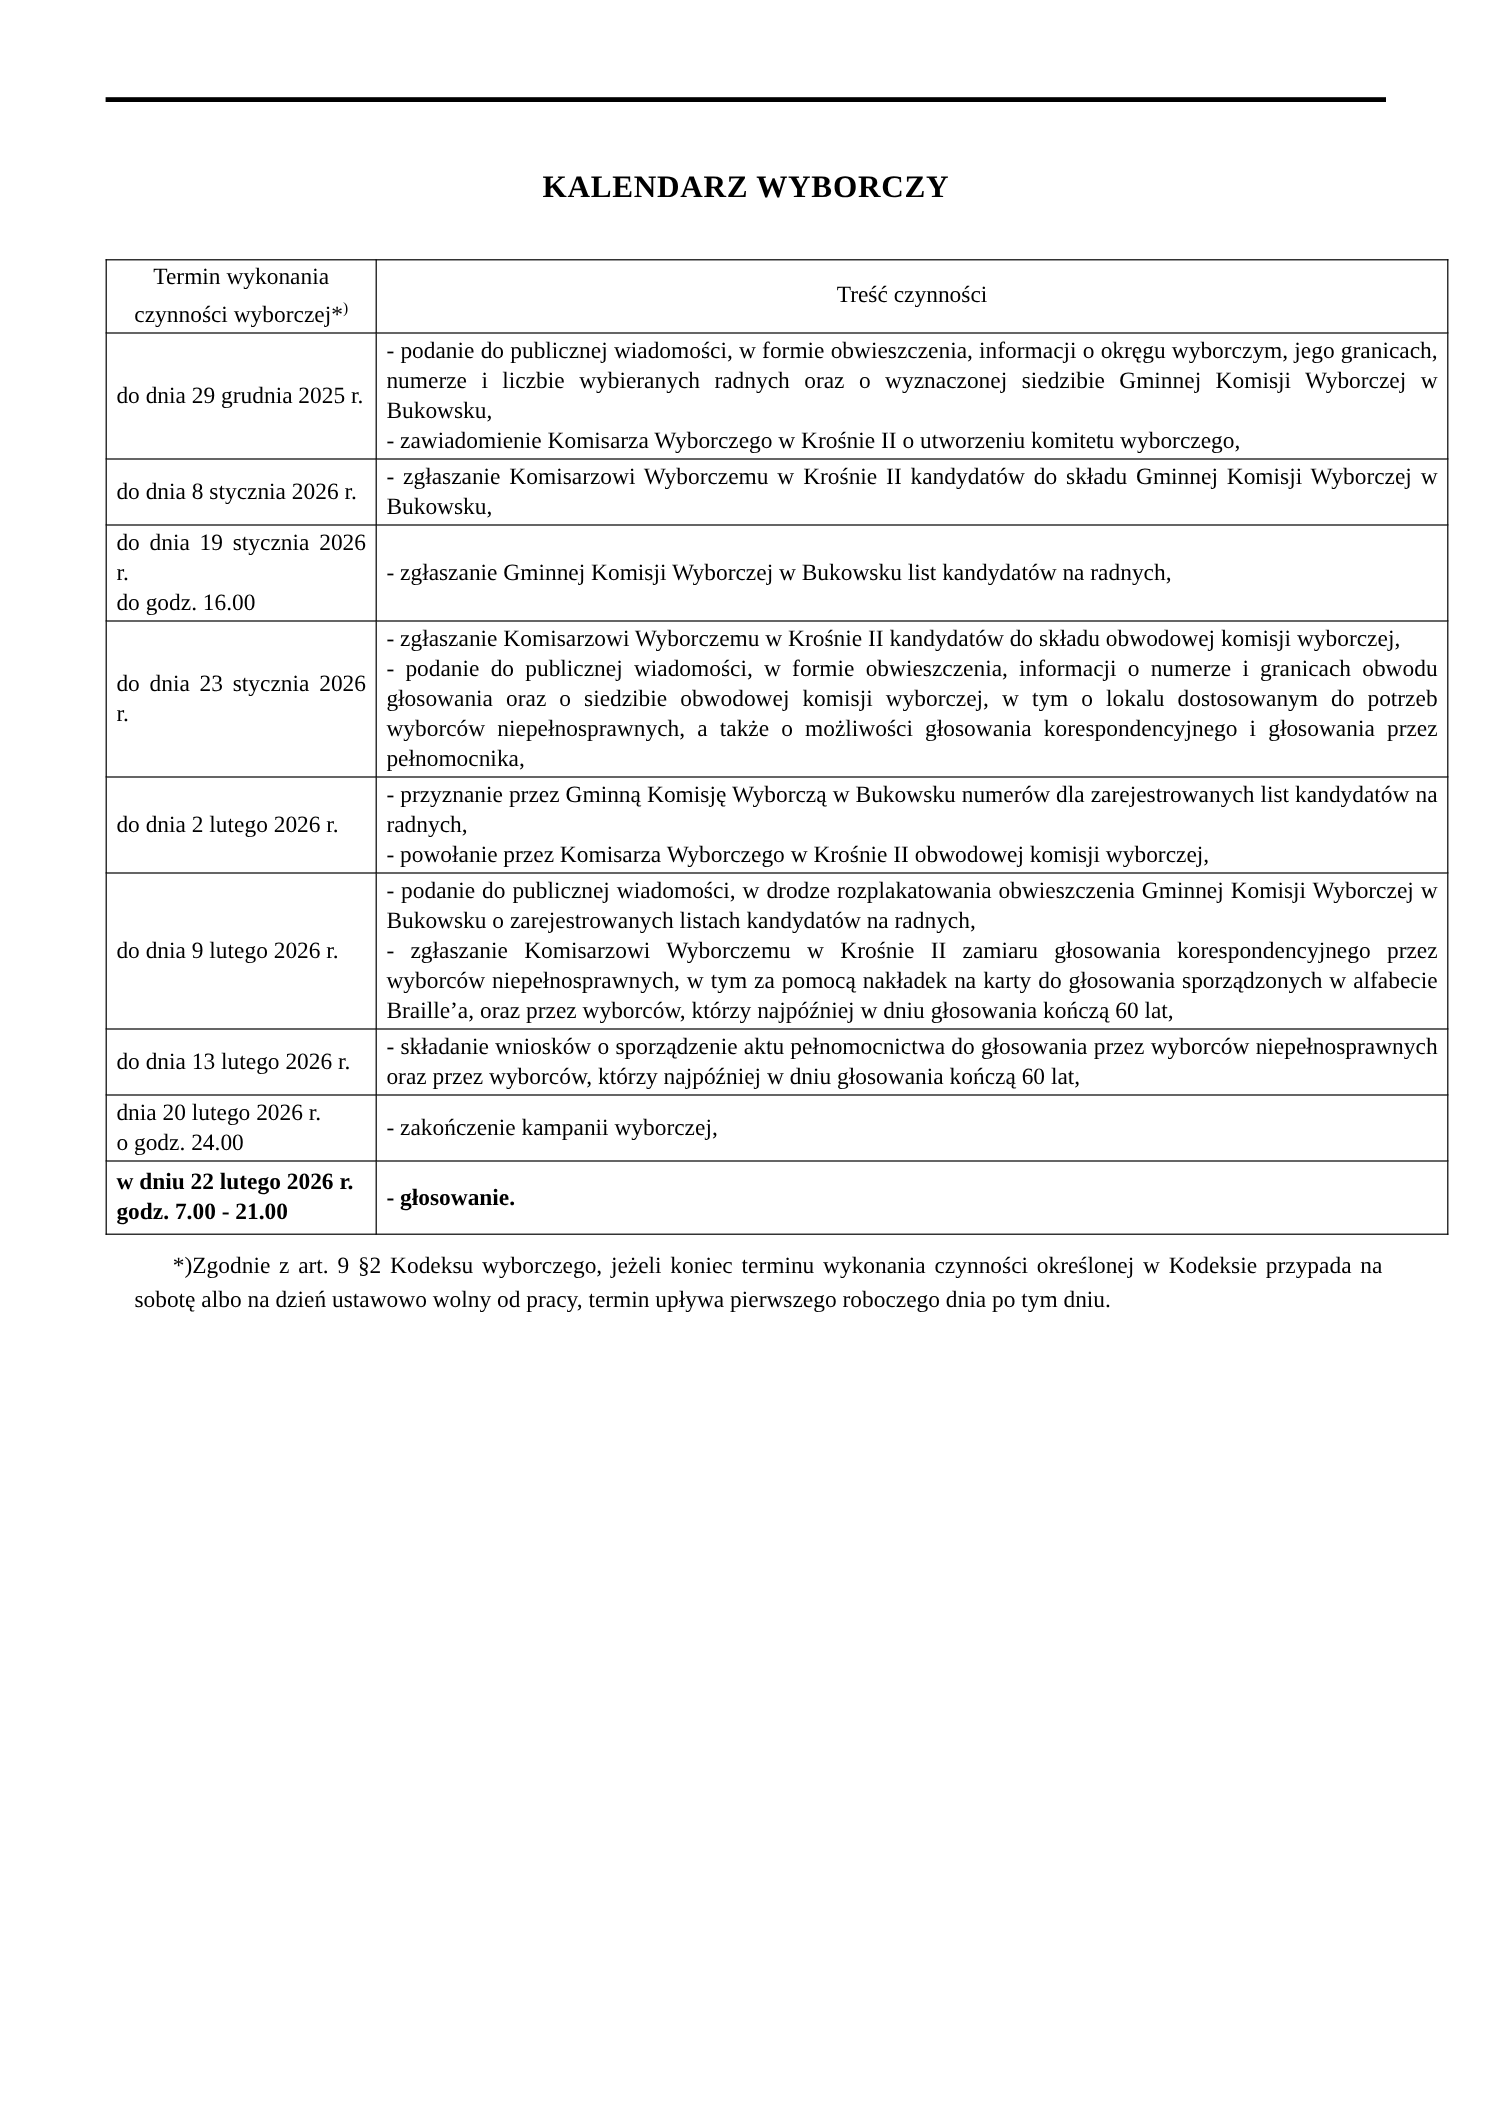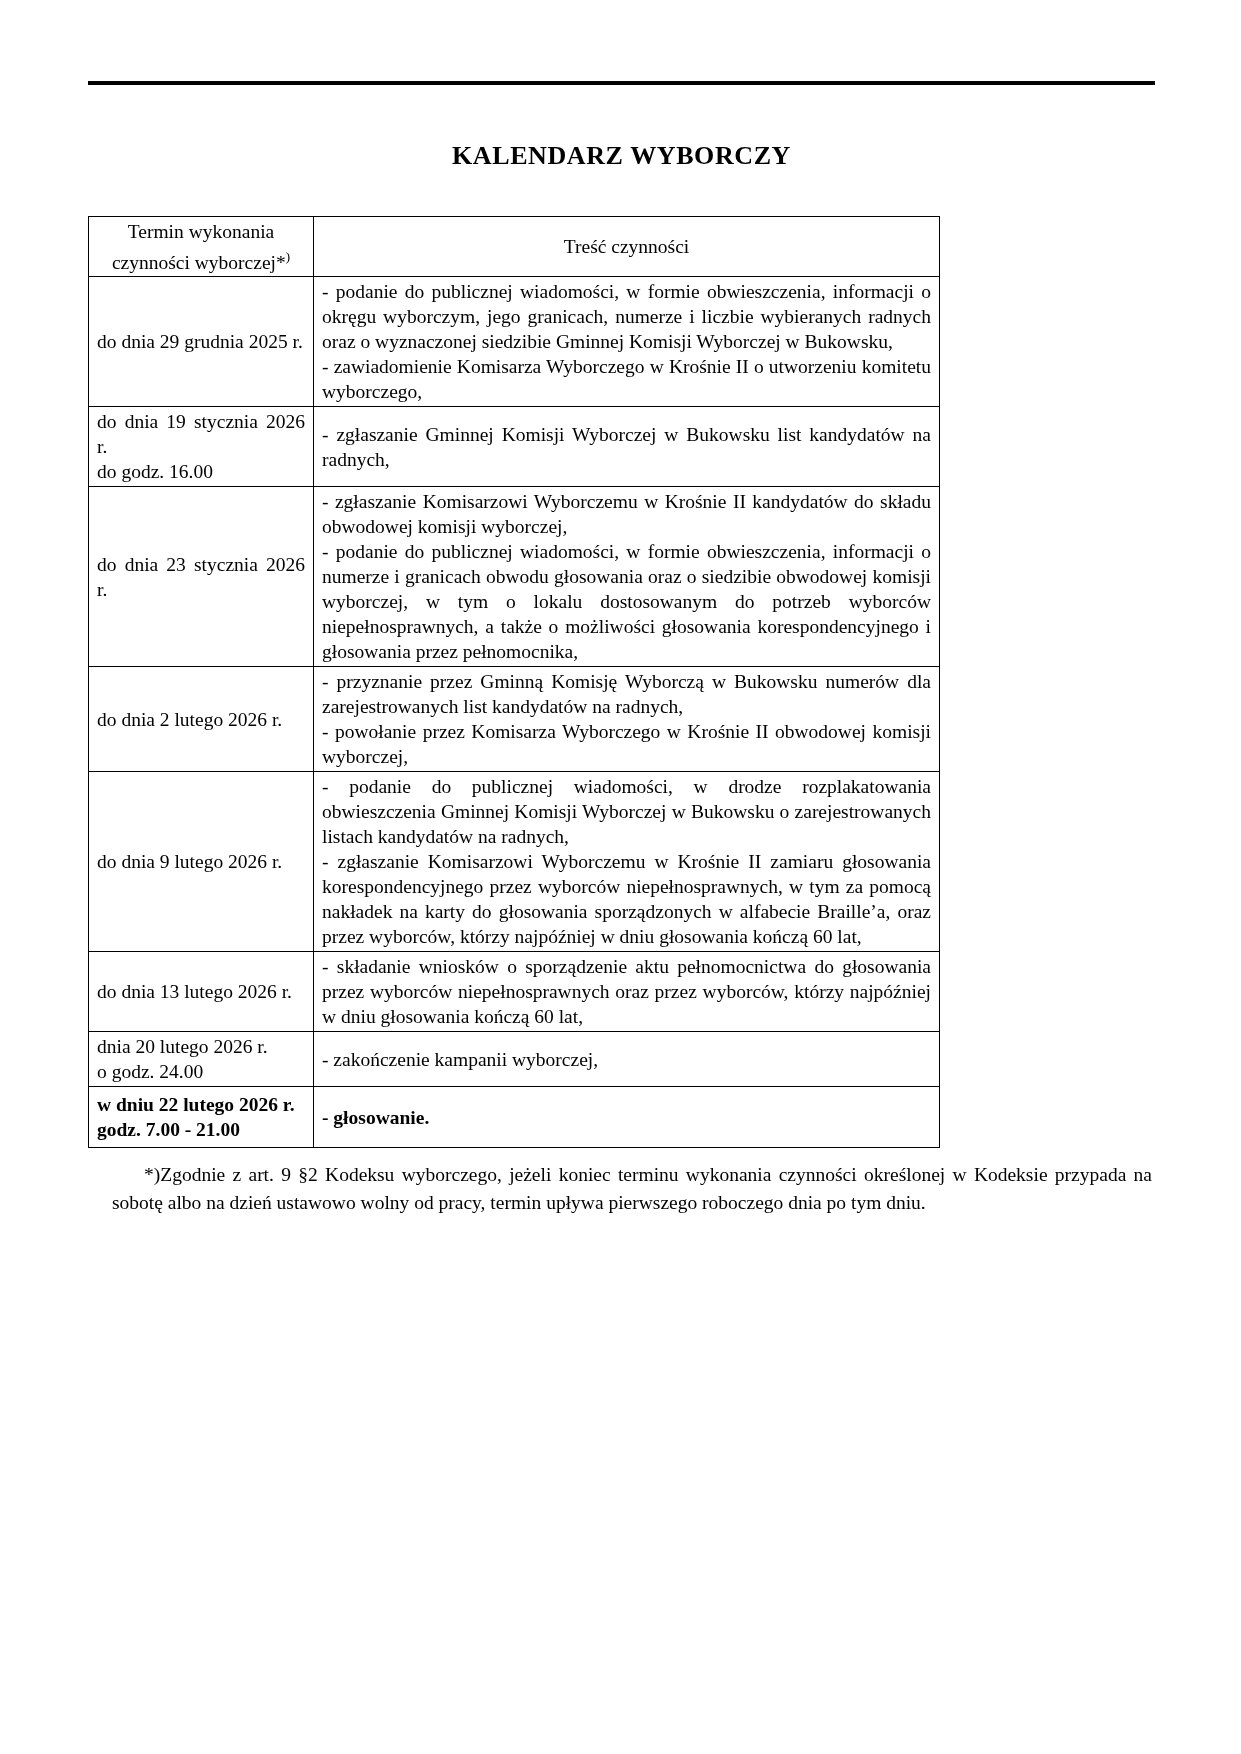--- a/index.html
+++ b/index.html
@@ -26,21 +26,21 @@
   
   .doc-title {
     margin-top: 56px; text-align: center;
     font-size: 26px; font-weight: bold; letter-spacing: 0.6px;
   }
 
   
   table.calendar {
     margin-top: 45px;
     border-collapse: collapse;
-    width: 852px;
+    width: 1119px;
     table-layout: fixed;
     font-size: 19.5px;
   }
   table.calendar th, table.calendar td {
     border: 1.6px solid #000;
     vertical-align: middle;
     padding: 2px 8px;
     line-height: 25px;
   }
   col.c-term { width: 225px; }
@@ -84,20 +84,28 @@
       </tr>
     </thead>
     <tbody>
         <tr>
           <td class="term-cell">
             <div>do dnia 29 grudnia 2025 r.</div>
           </td>
           <td class="content-cell">
             <p>- podanie do publicznej wiadomości, w formie obwieszczenia, informacji o okręgu wyborczym, jego granicach, numerze i liczbie wybieranych radnych oraz o wyznaczonej siedzibie Gminnej Komisji Wyborczej w Bukowsku,</p>
             <p>- zawiadomienie Komisarza Wyborczego w Krośnie II o utworzeniu komitetu wyborczego,</p>
+          </td>
+        </tr>
+        <tr>
+          <td class="term-cell">
+            <div>do dnia 8 stycznia 2026 r.</div>
+          </td>
+          <td class="content-cell">
+            <p>- zgłaszanie Komisarzowi Wyborczemu w Krośnie II kandydatów do składu Gminnej Komisji Wyborczej w Bukowsku,</p>
           </td>
         </tr>
         <tr>
           <td class="term-cell">
             <div>do dnia 19 stycznia 2026 r.</div>
             <div>do godz. 16.00</div>
           </td>
           <td class="content-cell">
             <p>- zgłaszanie Gminnej Komisji Wyborczej w Bukowsku list kandydatów na radnych,</p>
           </td>

